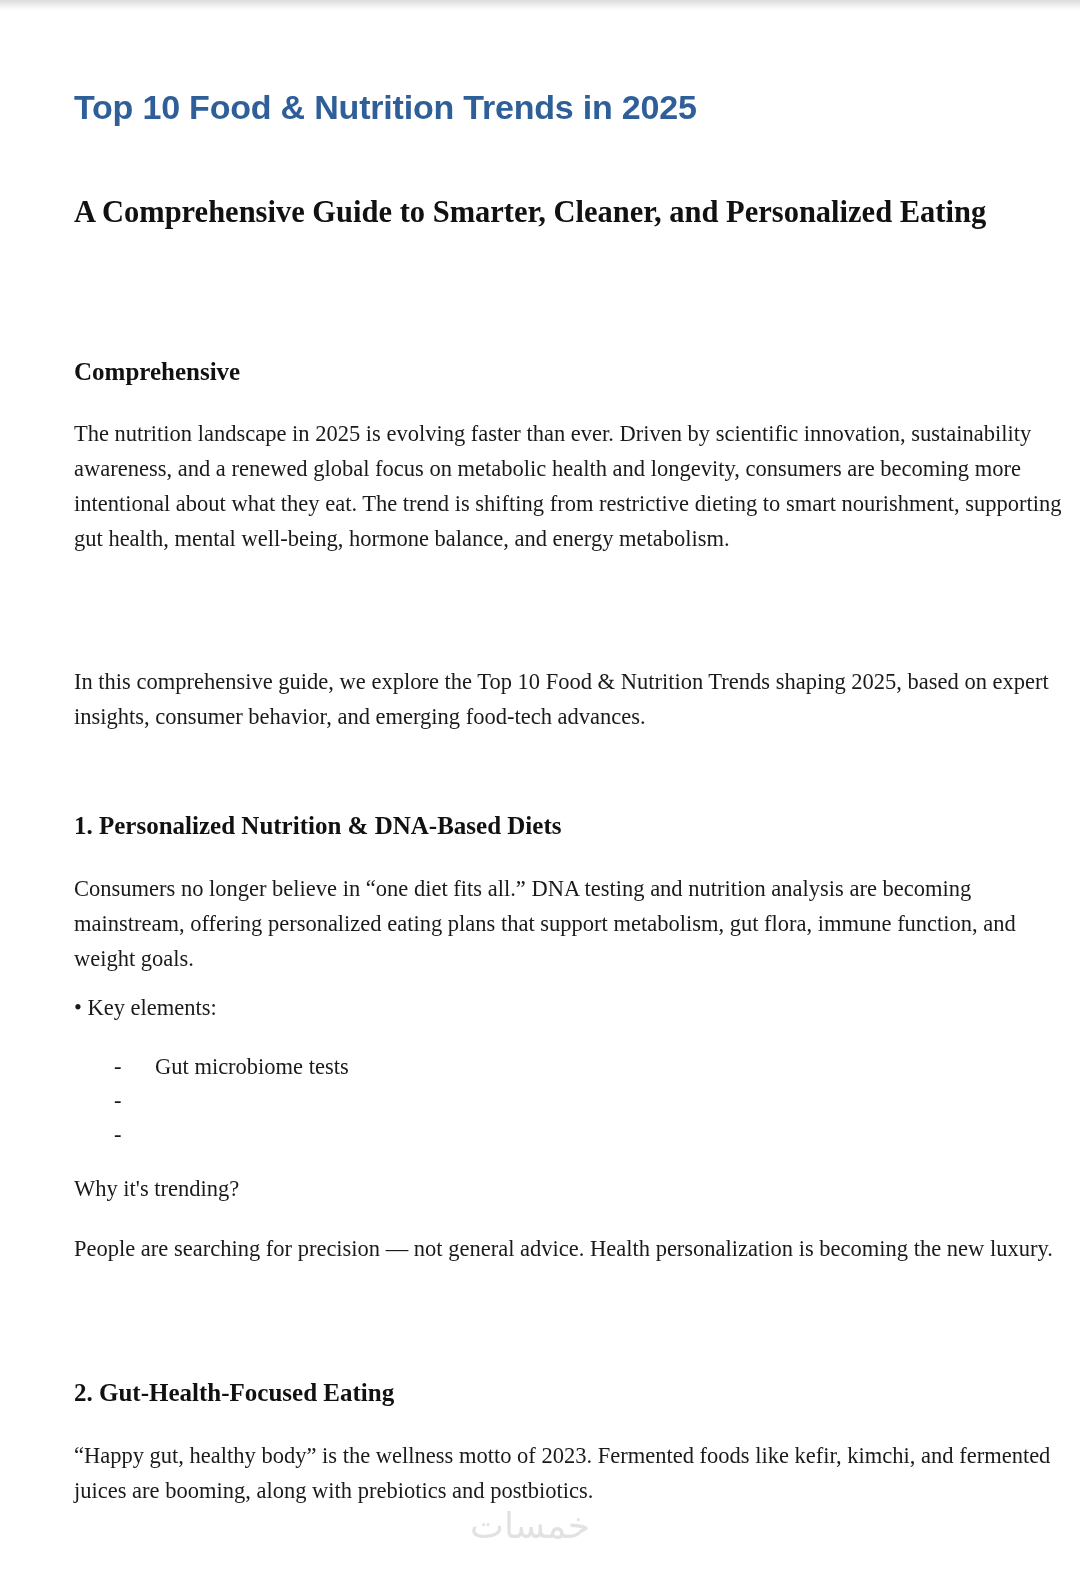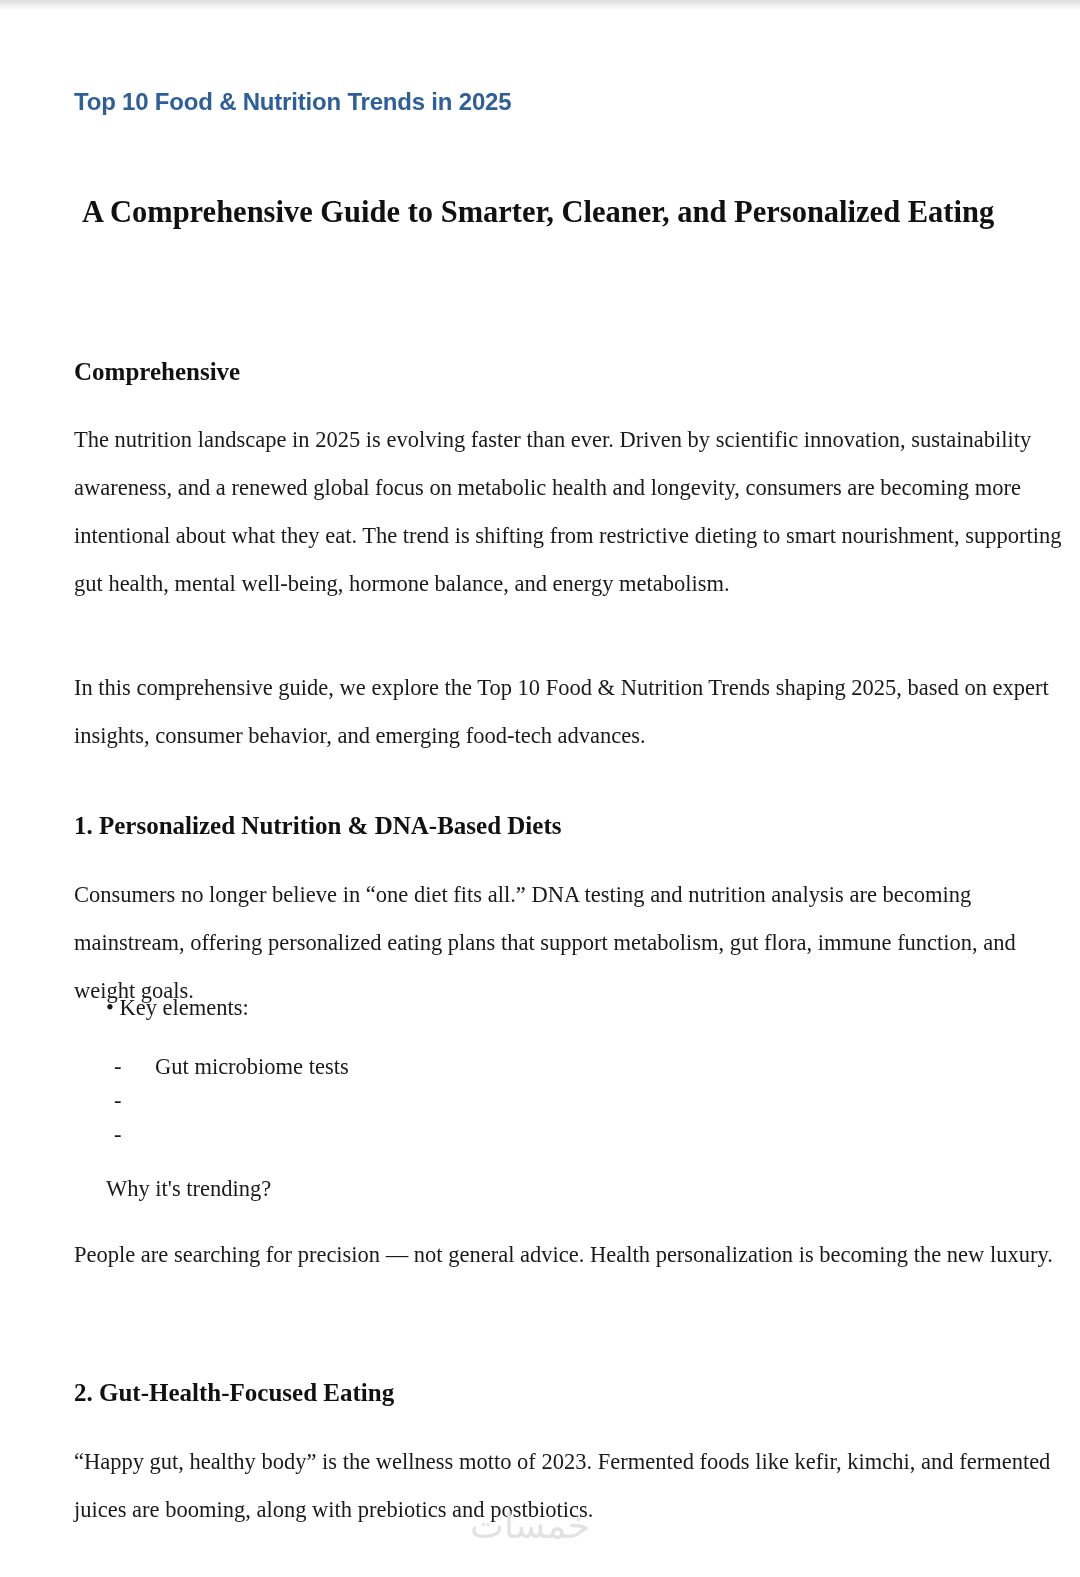--- a/index.html
+++ b/index.html
@@ -24,52 +24,50 @@
     .page {
       position: absolute;
       left: 74px;
       top: 0;
       width: 990px;
     }
     .abs { position: absolute; left: 0; margin: 0; }
     .doc-title {
       font-family: "Liberation Sans", "DejaVu Sans", sans-serif;
       font-weight: bold;
-      font-size: 24px;
+      font-size: 34px;
       color: #2f5f98;
       top: 88px;
       letter-spacing: -0.2px;
       white-space: nowrap;
     }
     .subtitle {
       font-weight: bold;
       font-size: 30.5px;
       line-height: 44px;
       top: 190px;
       width: 960px;
       color: #111111;
-      margin-left: 8px;
     }
     .section-heading {
       font-weight: bold;
       font-size: 25px;
       color: #111111;
       white-space: nowrap;
     }
     .para {
       font-size: 22.5px;
-      line-height: 48px;
+      line-height: 35px;
       width: 990px;
       color: #1a1a1a;
     }
     .bullet-line {
       font-size: 22.5px;
       white-space: nowrap;
       color: #1a1a1a;
-      margin-left: 32px;
     }
     .sub-list {
       position: absolute;
       left: 40px;
       list-style: none;
       padding: 0;
       margin: 0;
       top: 1050px;
     }
     .sub-list li {

